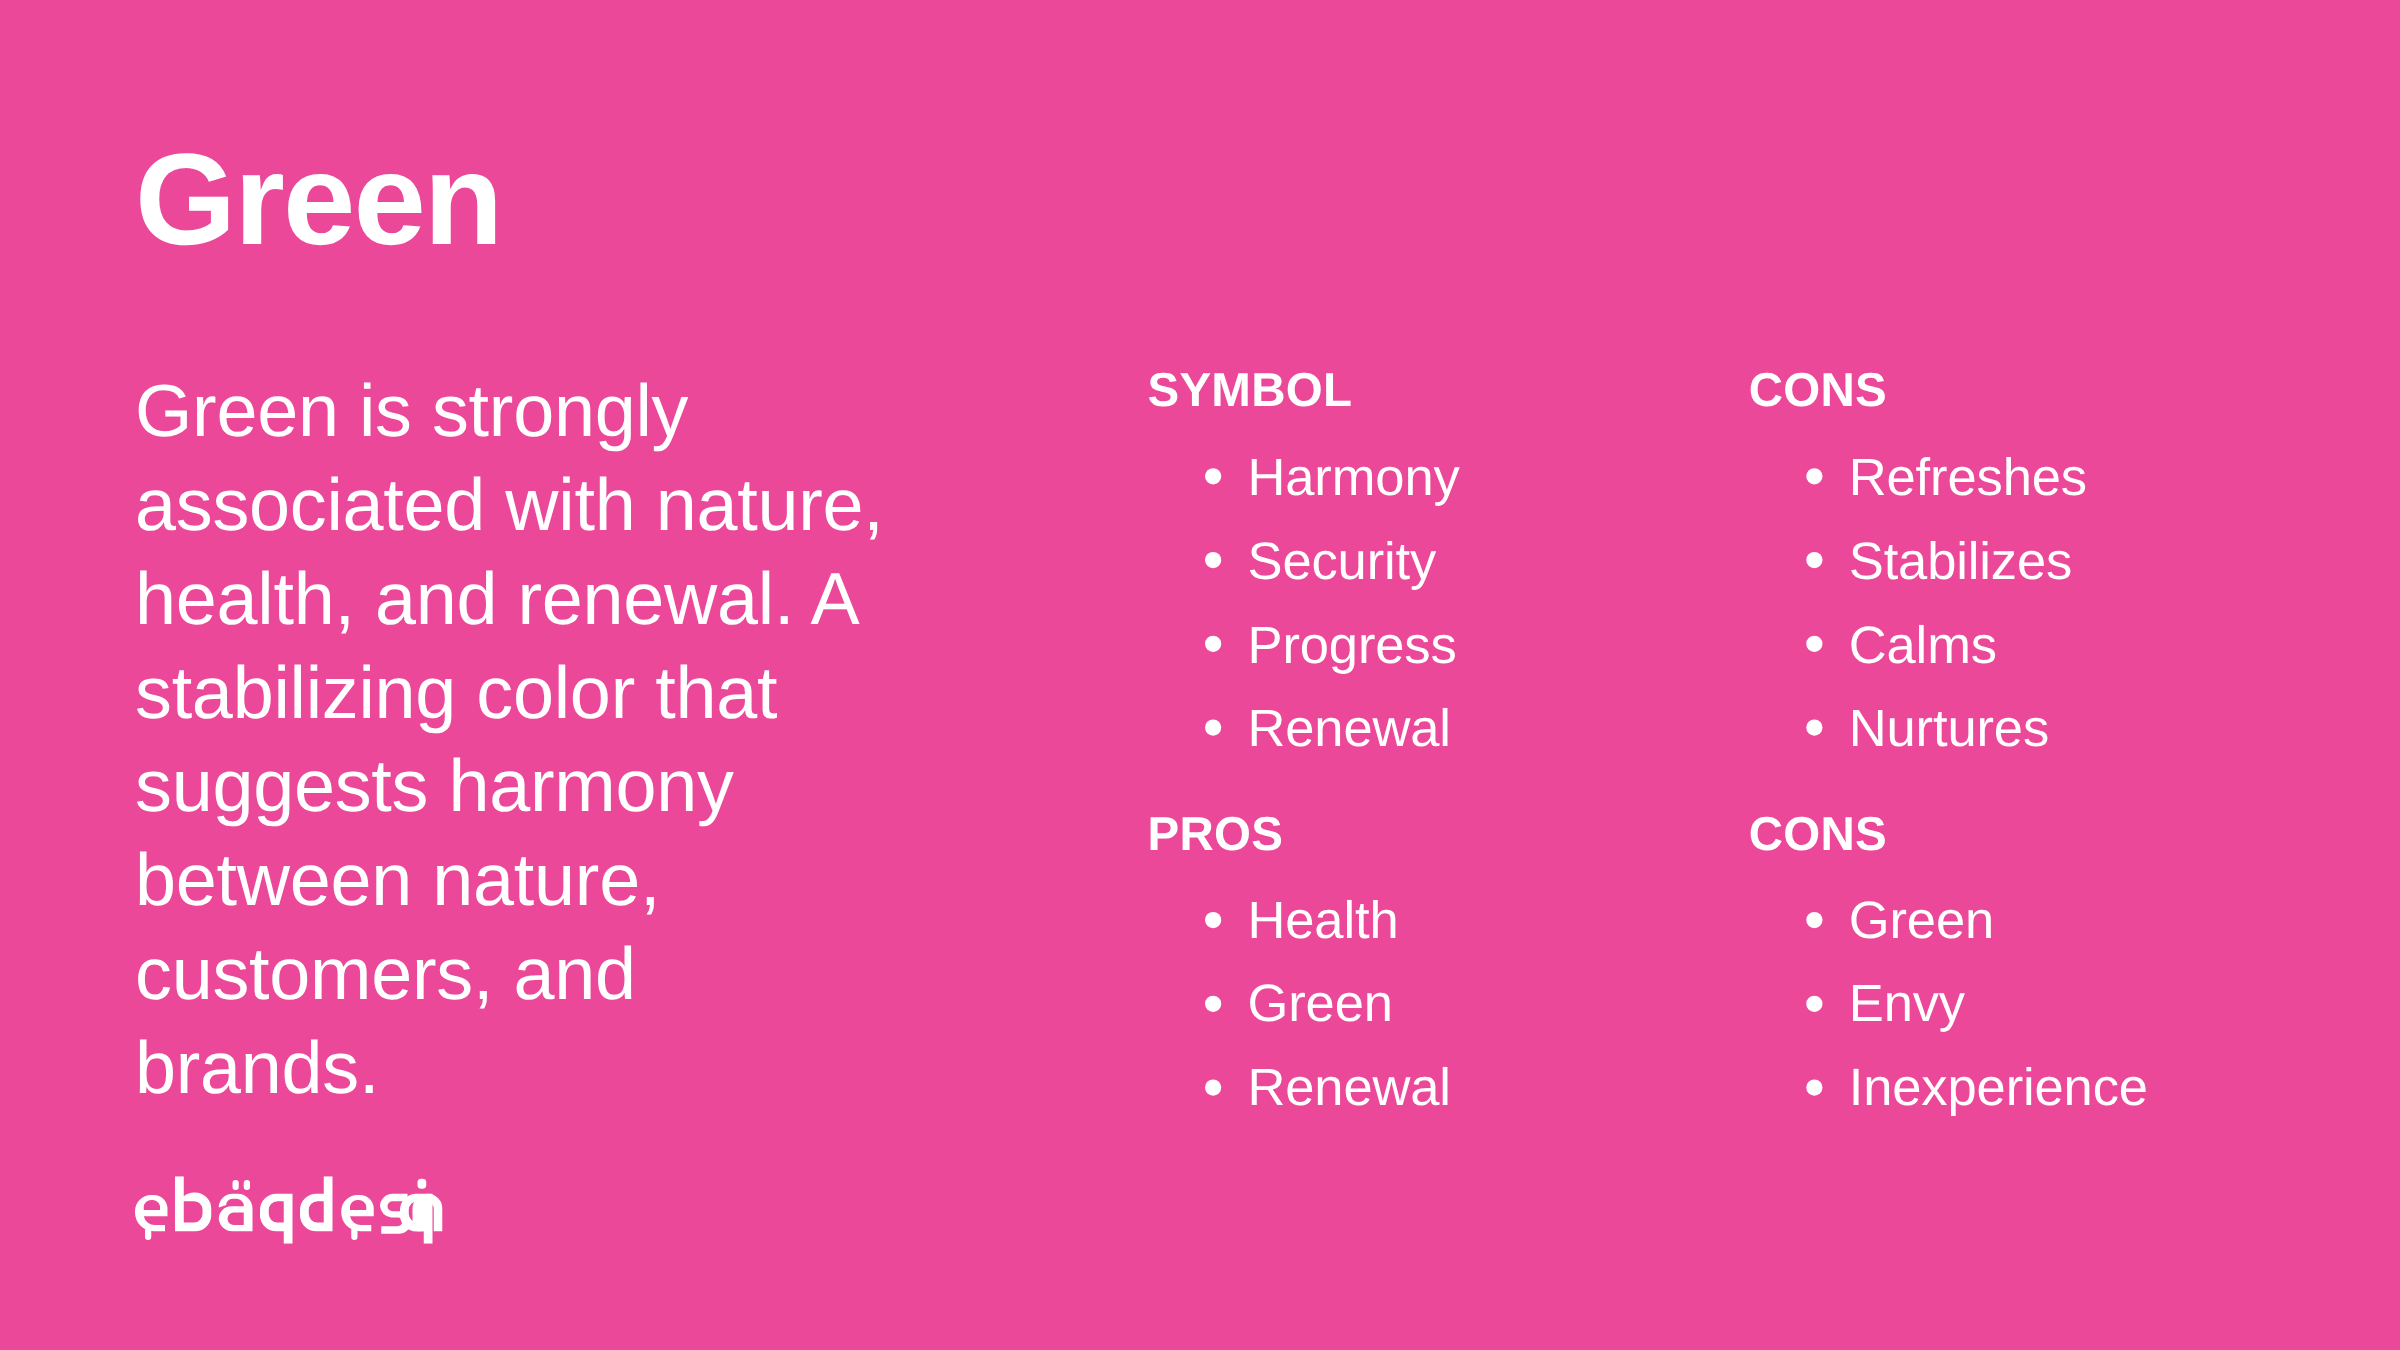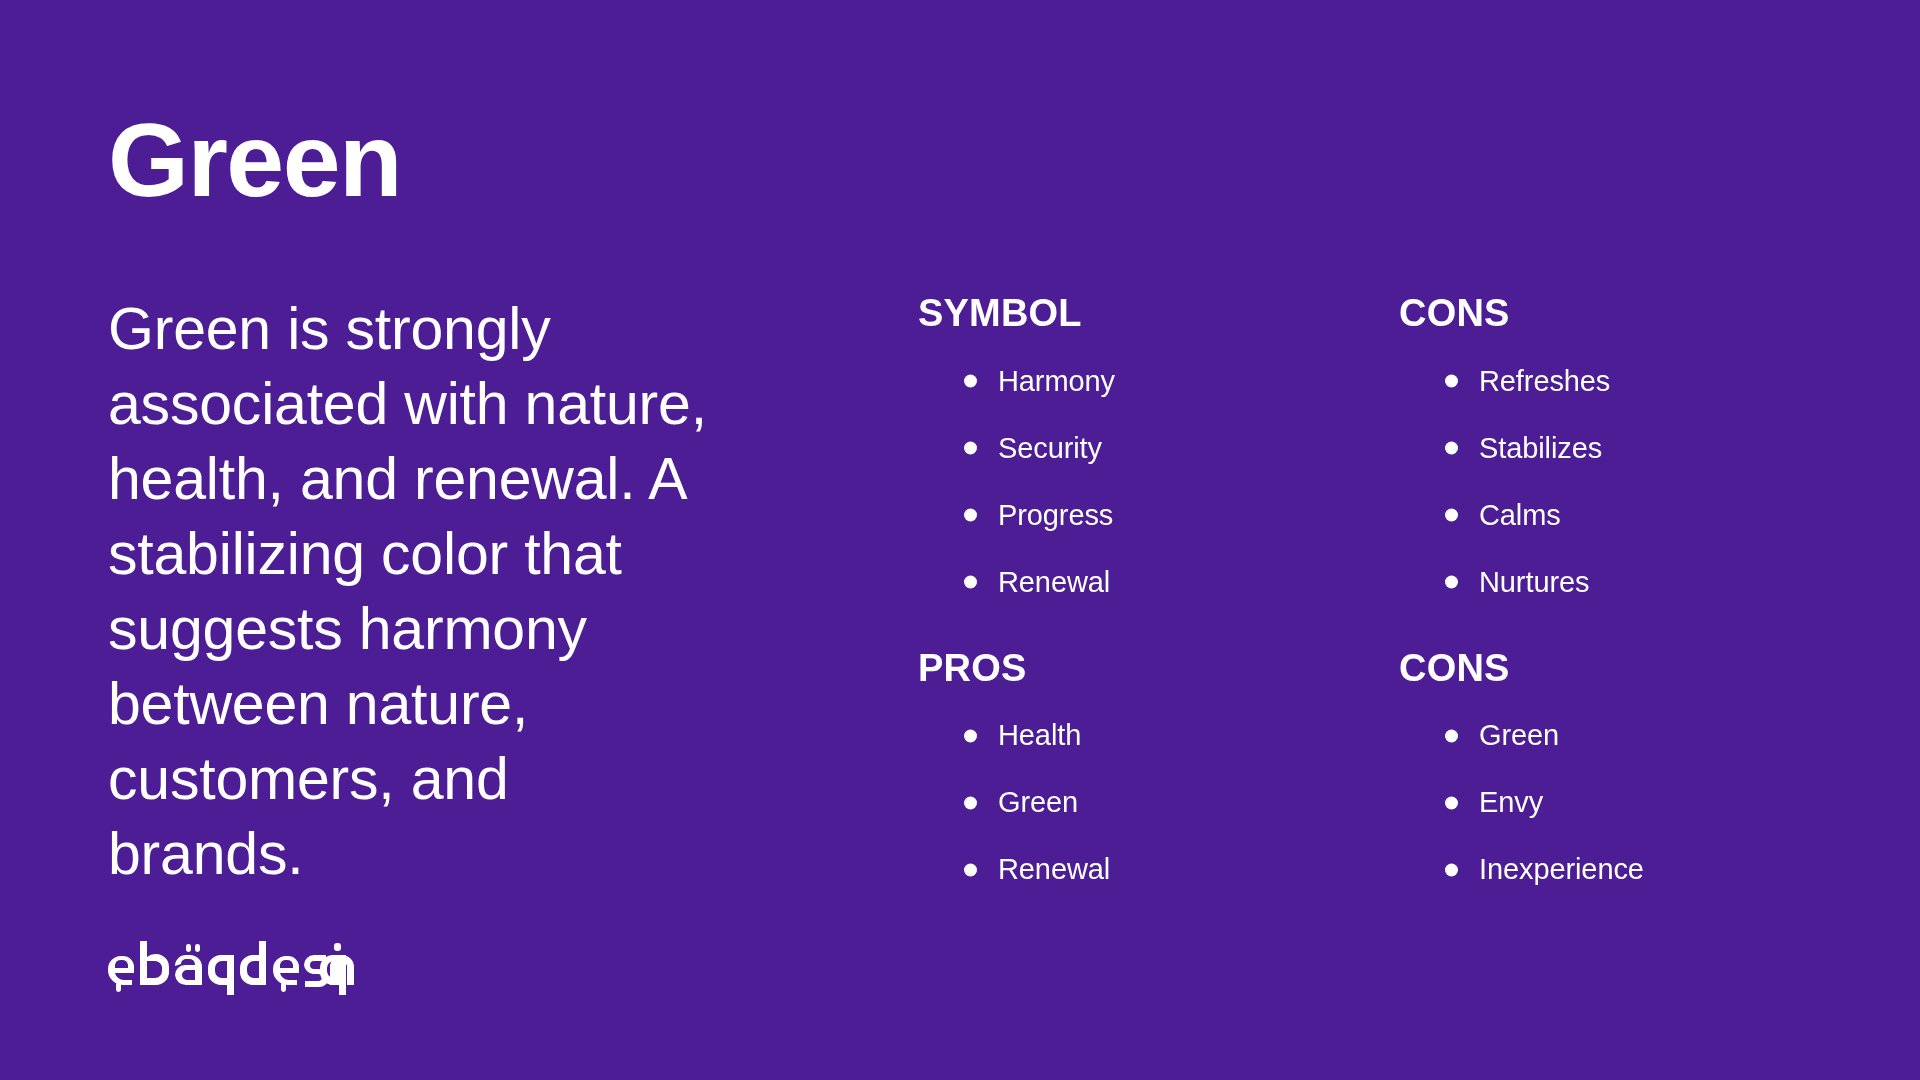--- a/index.html
+++ b/index.html
@@ -15,21 +15,21 @@
     background: #059B2D;
     font-family: "Liberation Sans", sans-serif;
     color: #ffffff;
     -webkit-font-smoothing: antialiased;
   }
 
   .slide {
     position: relative;
     width: 1920px;
     height: 1080px;
-    background: #4c1d95;
+    background: #ec4899;
   }
 
   
   .page-title {
     position: absolute;
     left: 108px;
     top: 108px;
     font-size: 104px;
     font-weight: 700;
     letter-spacing: -1.5px;
@@ -76,21 +76,21 @@
   }
 
   .block-list {
     list-style: none;
     margin: 0;
     padding: 0;
   }
 
   .block-list li {
     position: relative;
-    font-size: 29px;
+    font-size: 42px;
     font-weight: 400;
     line-height: 67px;
     letter-spacing: -0.1px;
     color: #ffffff;
     padding-left: 80px;
     white-space: nowrap;
   }
 
   .block-list li .bullet {
     position: absolute;

